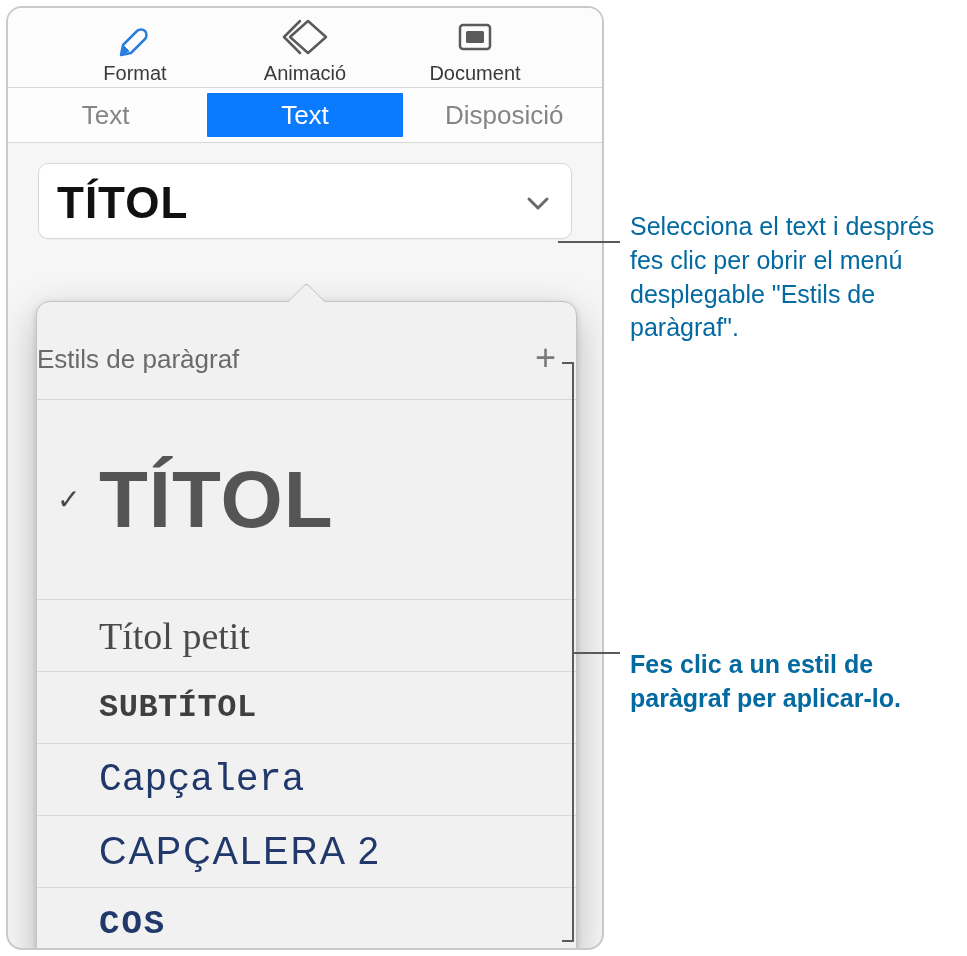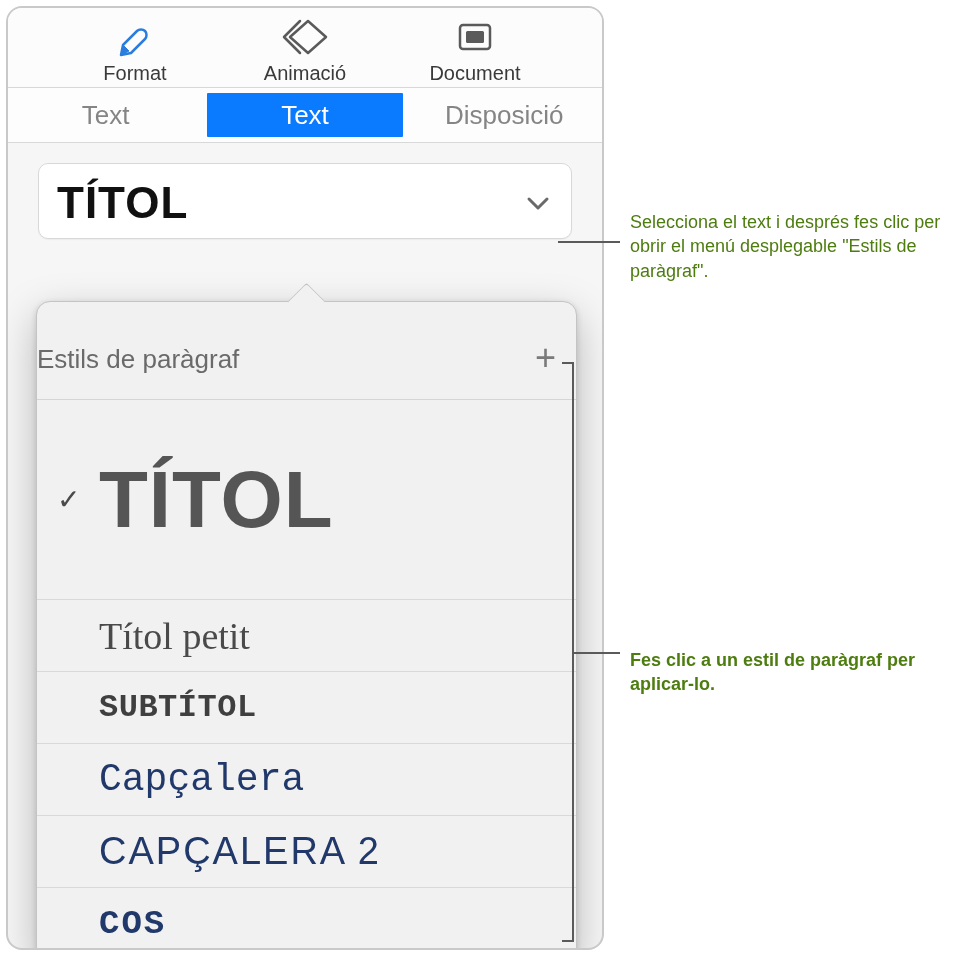--- a/index.html
+++ b/index.html
@@ -188,22 +188,22 @@
   .s-cos {
     font-family: "Courier New", monospace;
     font-weight: bold;
     font-size: 34px;
     letter-spacing: 2px;
     color: #20386a;
   }
   
   .callout {
     position: absolute;
-    font-size: 18px;
-    color: #4d7c0f;
+    font-size: 25px;
+    color: #0369a1;
     line-height: 1.35;
   }
   .callout-line {
     position: absolute;
     background: #5a5a5a;
     height: 2px;
   }
   .bracket {
     position: absolute;
     border-right: 2px solid #5a5a5a;

